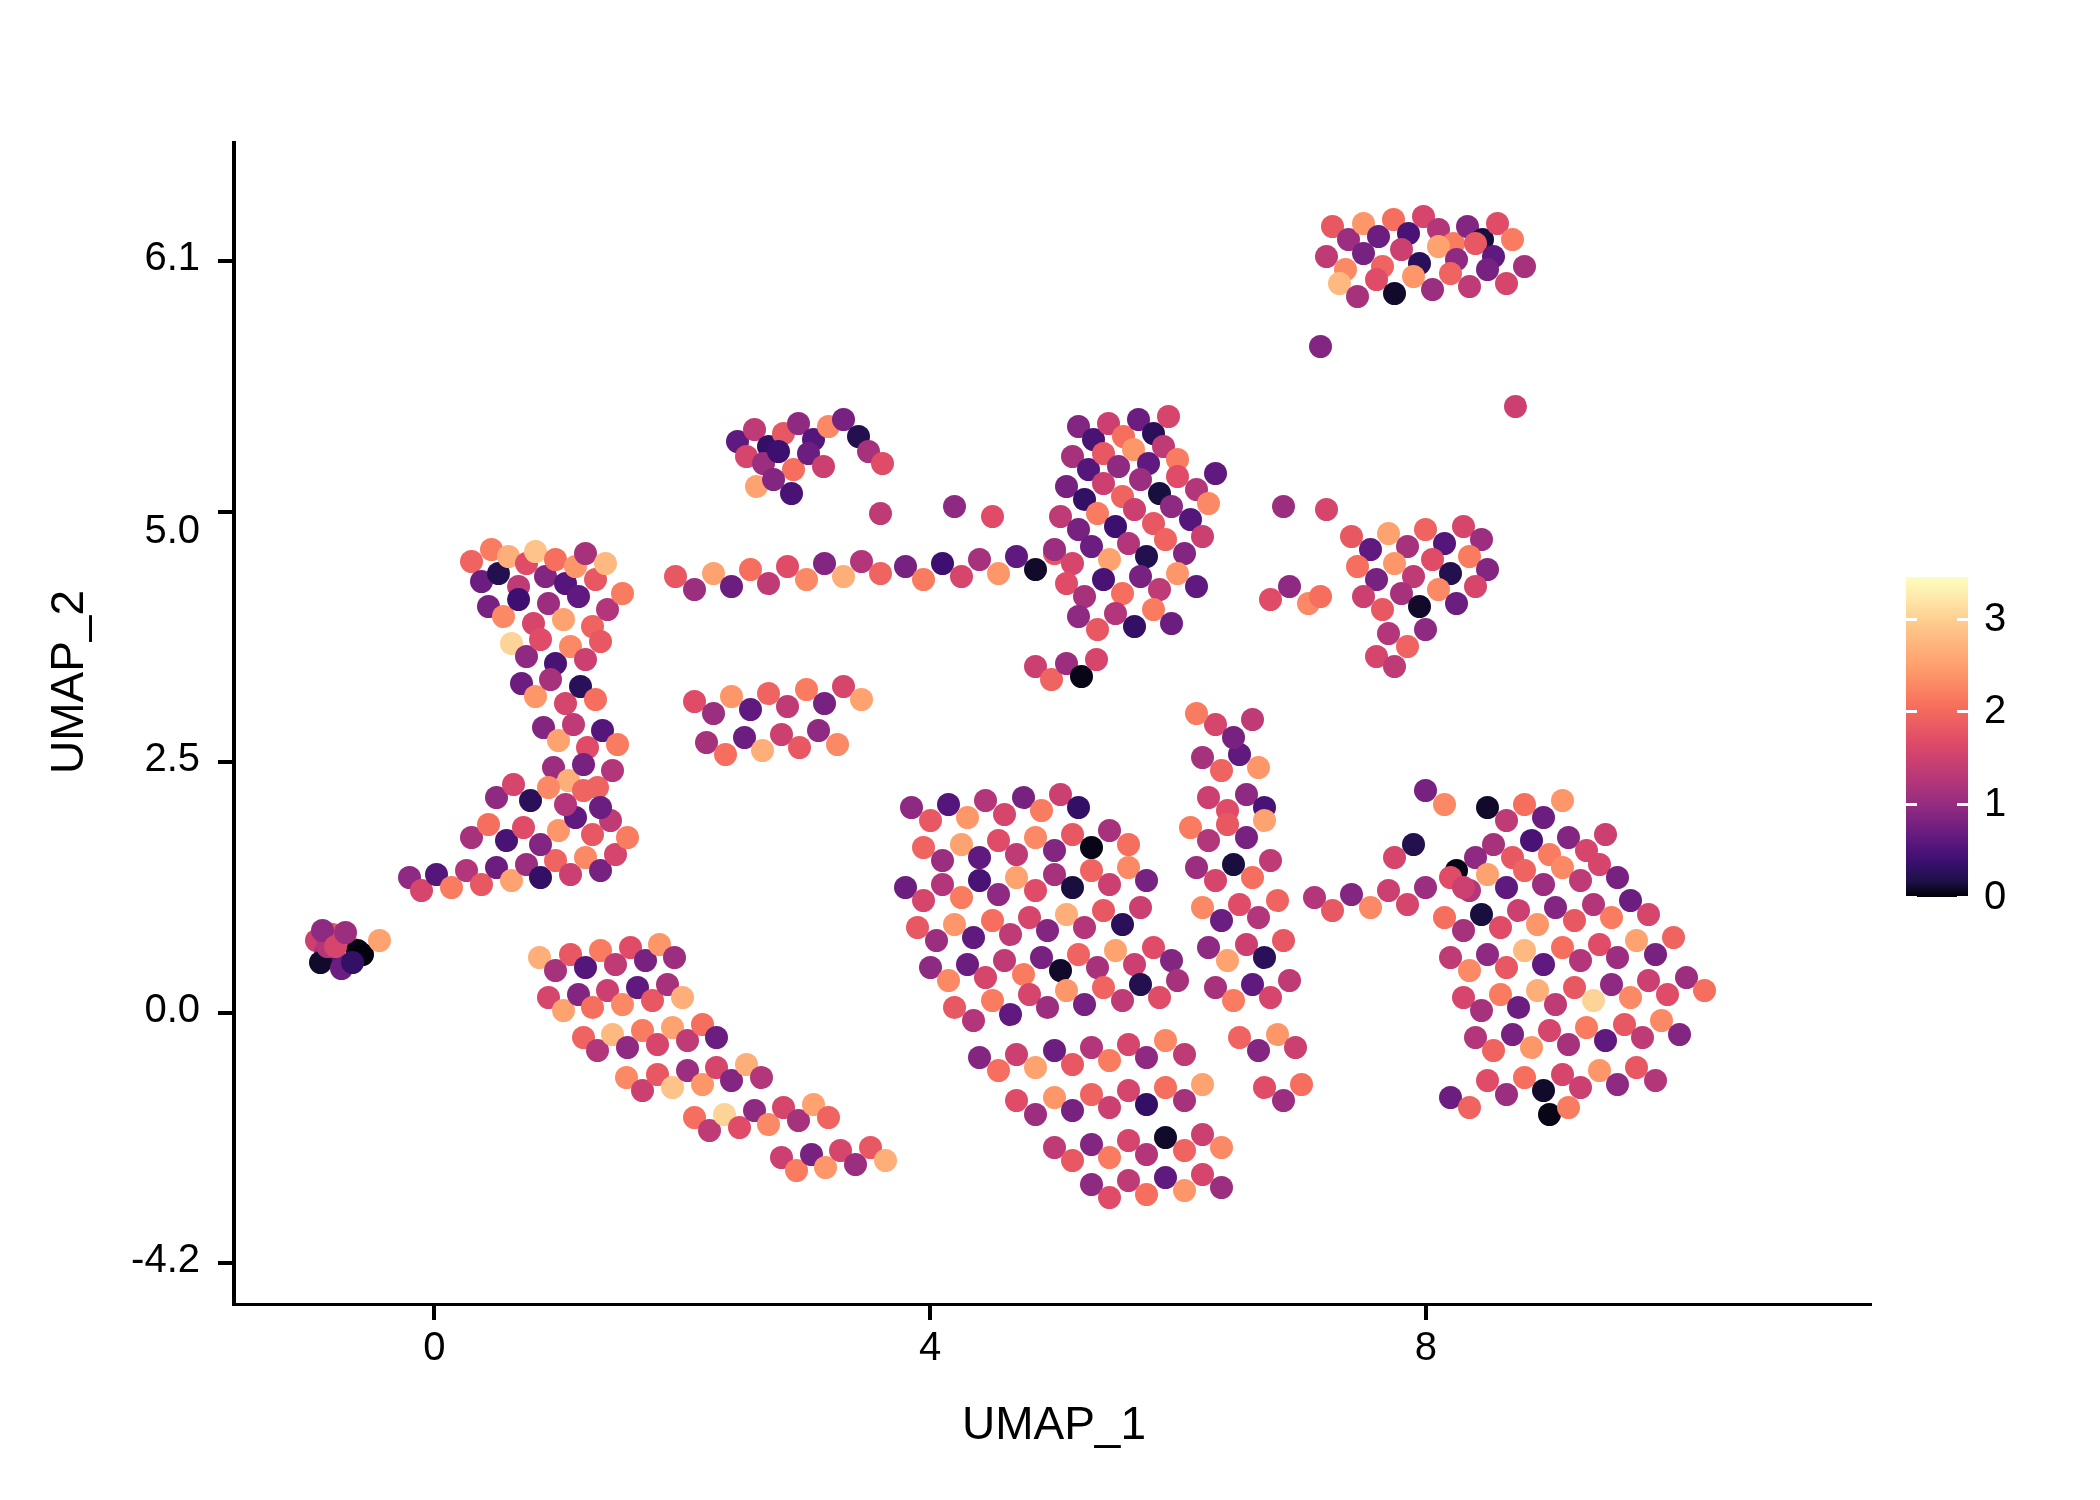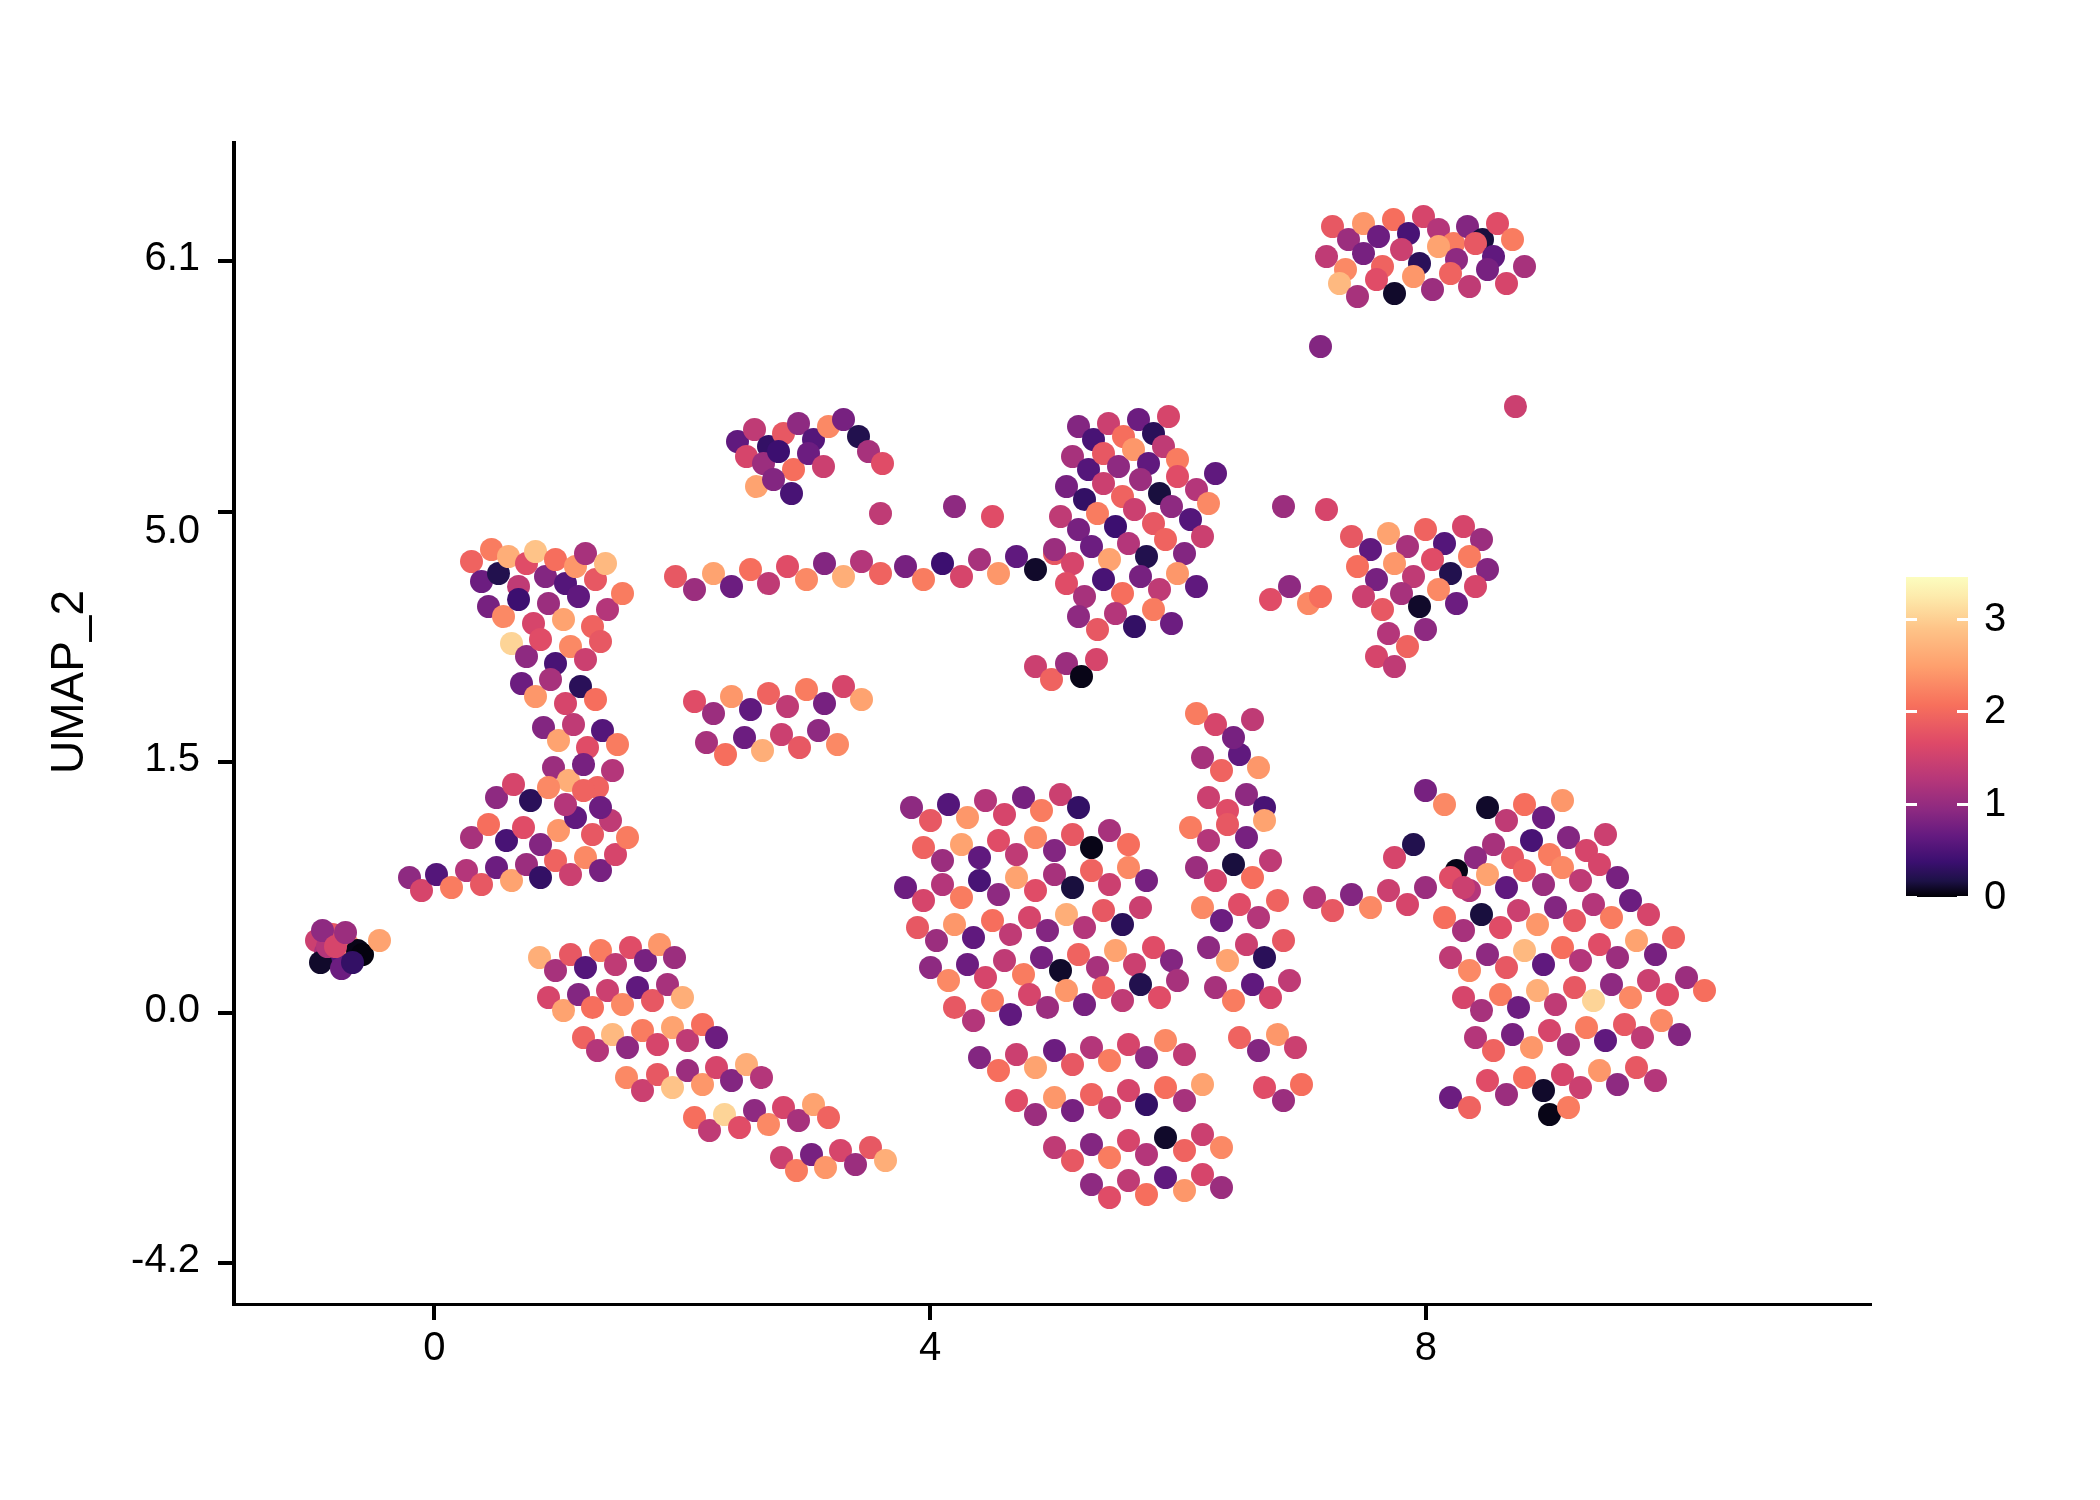--- a/index.html
+++ b/index.html
@@ -682,36 +682,37 @@
       <div class="pt" style="width: 23px; height: 23px; left: 1165.92px; top: 691.71px; background: rgb(34, 17, 78);"></div>
       <div class="pt" style="width: 23px; height: 23px; left: 1147.33px; top: 704.733px; background: rgb(214, 69, 107);"></div>
     </div>
 
   <div id="ytick-group">
       <div class="ytick-mark" style="top: 259.207px;"></div>
       <div class="ytick-lbl" style="top: 234.207px;">6.1</div>
       <div class="ytick-mark" style="top: 509.638px;"></div>
       <div class="ytick-lbl" style="top: 507px;">5.0</div>
       <div class="ytick-mark" style="top: 760.069px;"></div>
-      <div class="ytick-lbl" style="top: 735.069px;">1.5</div>
+      <div class="ytick-lbl" style="top: 735.069px;">2.5</div>
       <div class="ytick-mark" style="top: 1010.5px;"></div>
       <div class="ytick-lbl" style="top: 985.5px;">0.0</div>
       <div class="ytick-mark" style="top: 1260.93px;"></div>
       <div class="ytick-lbl" style="top: 1235.93px;">-4.2</div>
     </div>
   <div id="xtick-group">
       <div class="xtick-mark" style="left: 432.303px;"></div>
       <div class="xtick-lbl" style="left: 374.303px;">0</div>
       <div class="xtick-mark" style="left: 928.061px;"></div>
       <div class="xtick-lbl" style="left: 870.061px;">4</div>
       <div class="xtick-mark" style="left: 1423.82px;"></div>
       <div class="xtick-lbl" style="left: 1365.82px;">8</div>
     </div>
 
   <div id="ylab">UMAP_2</div>
+  <div id="xlab">UMAP_1</div>
 
   <div id="legend">
     <div id="legend-bar"></div>
     <div id="legend-ticks">
         <div class="legend-tickmark left" style="top: 40.7391px;"></div>
         <div class="legend-tickmark right" style="top: 40.7391px;"></div>
         <div class="legend-lbl" style="top: 19.7391px;">3</div>
         <div class="legend-tickmark left" style="top: 133.493px;"></div>
         <div class="legend-tickmark right" style="top: 133.493px;"></div>
         <div class="legend-lbl" style="top: 112.493px;">2</div>

